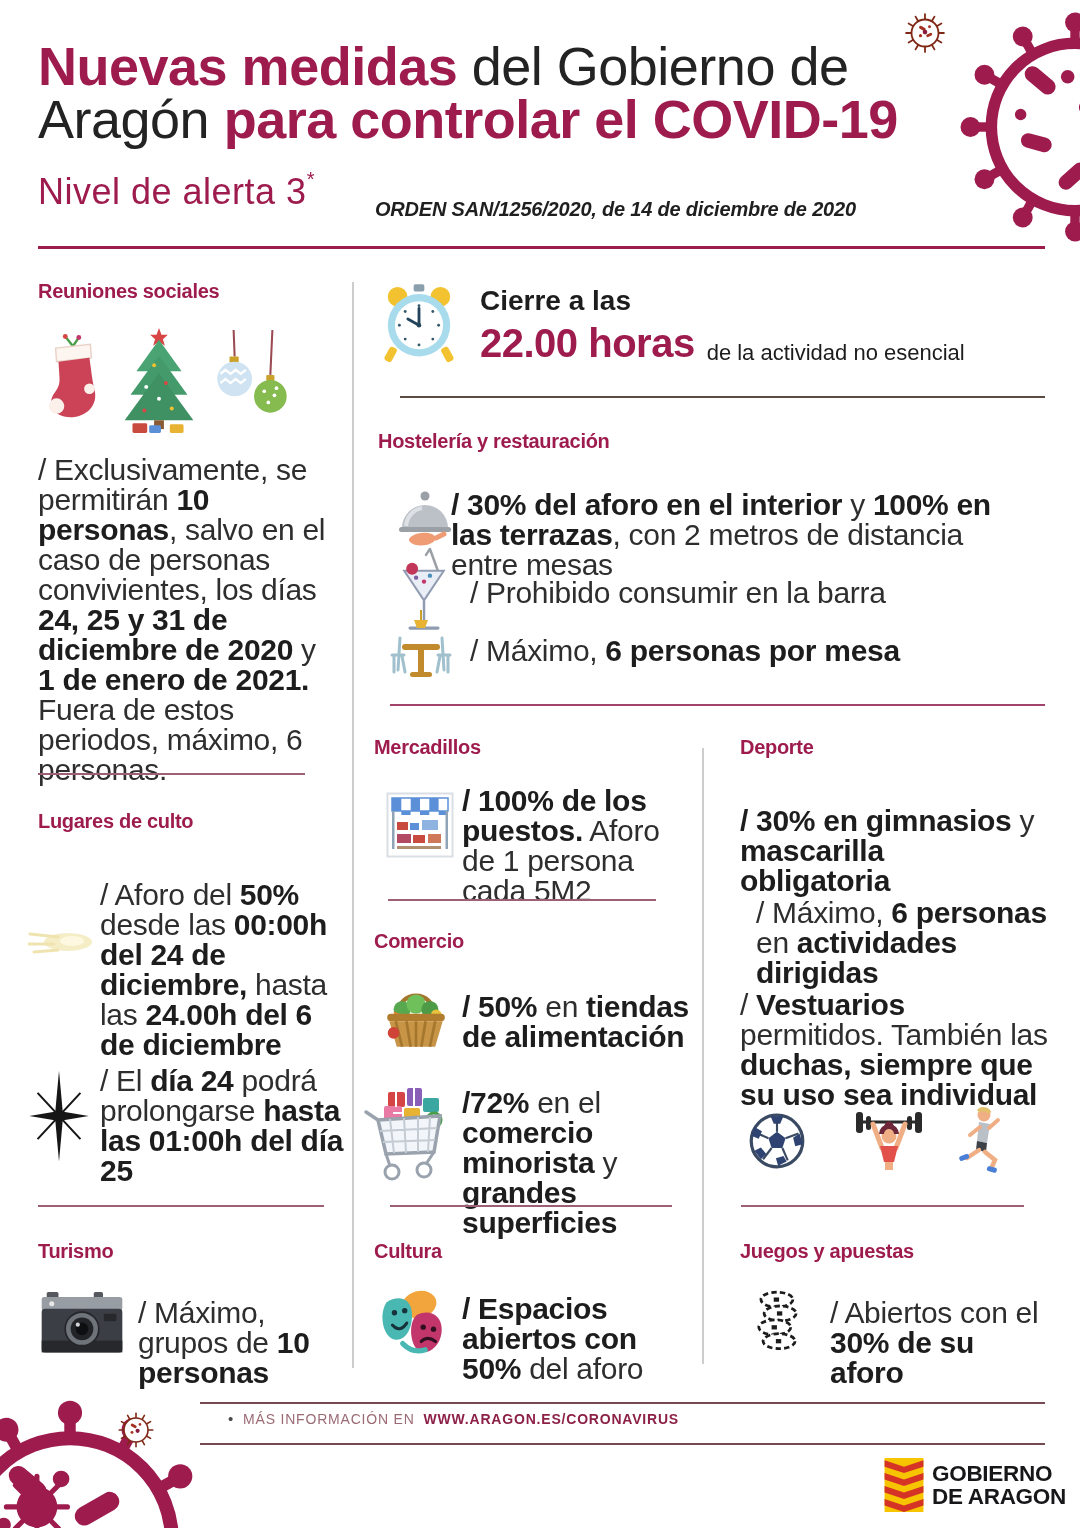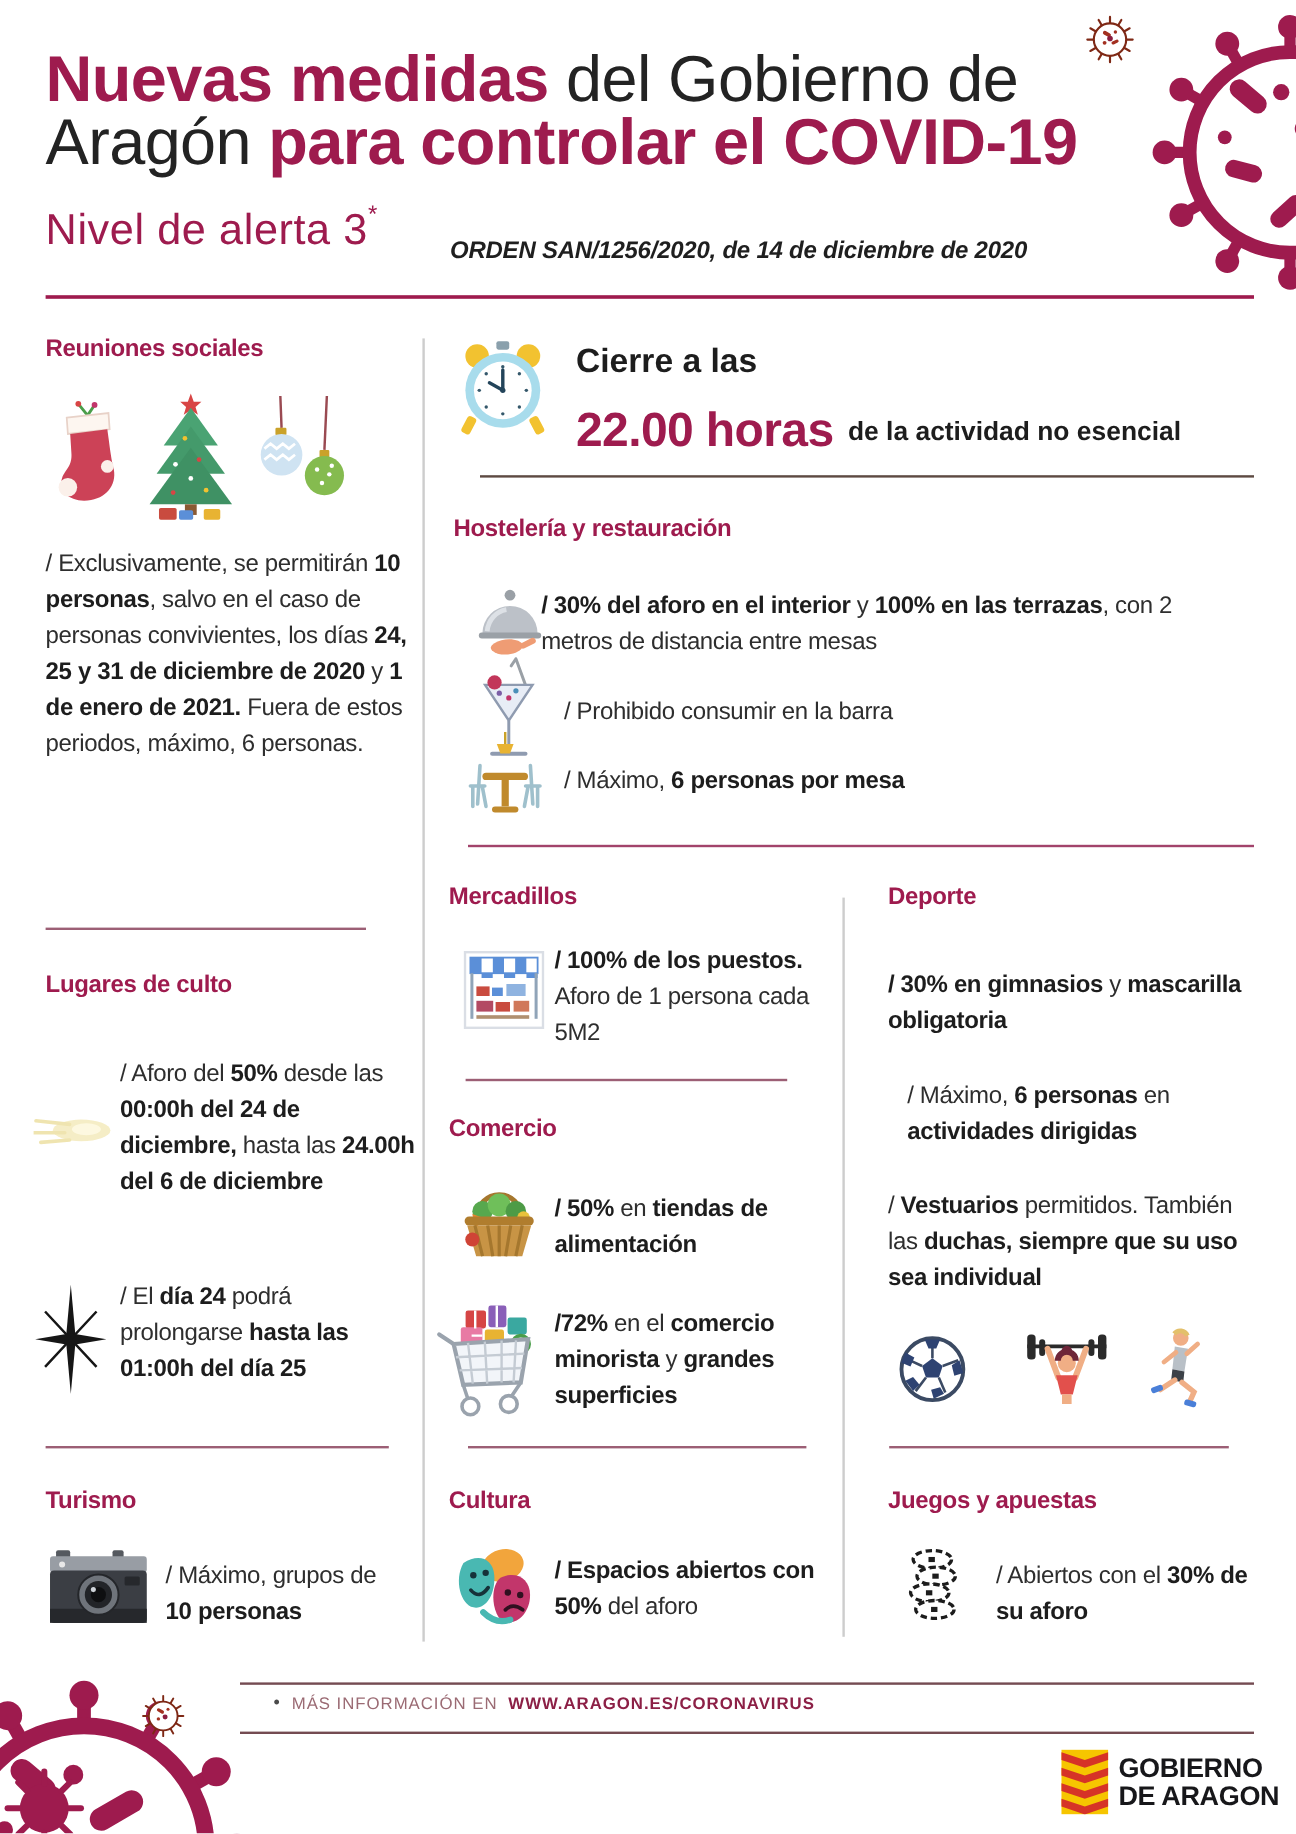--- a/index.html
+++ b/index.html
@@ -32,29 +32,29 @@
   .rule-r1{left:741px;top:1205px;width:283px}
   .fline{position:absolute;height:2px;background:#744b52}
   .fline1{left:200px;top:1402px;width:845px}
   .fline2{left:200px;top:1443px;width:845px}
   .vline{position:absolute;width:2px;background:#cdcdcd}
   .v1{left:352px;top:282px;height:1086px}
   .v2{left:702px;top:748px;height:616px}
 
   
   .sec{position:absolute;font-size:20px;font-weight:700;color:var(--accent);letter-spacing:-0.3px}
-  .t{position:absolute;font-size:20px;line-height:30px;letter-spacing:-0.3px;color:var(--body)}
+  .t{position:absolute;font-size:30px;line-height:30px;letter-spacing:-0.3px;color:var(--body)}
   .t .seg-b{color:#1d1d1d}
 
   
   .closure{position:absolute;left:480px;top:285px}
   .closure-l1{font-size:28px;font-weight:700;color:#1d1d1d}
-  .closure-l2{display:flex;align-items:center;gap:12px;margin-top:20px}
+  .closure-l2{display:flex;align-items:flex-end;gap:12px;margin-top:4px}
   .closure-time{font-size:40px;font-weight:700;color:var(--accent);letter-spacing:-0.5px}
-  .closure-suffix{font-size:22px;font-weight:700;color:#1d1d1d}
+  .closure-suffix{font-size:22px;font-weight:400;color:#1d1d1d}
 
   
   .icon{position:absolute}
   .icon svg{width:100%;height:100%;display:block}
 
   
   .finfo{position:absolute;left:228px;top:1410px;font-size:14px;letter-spacing:0.8px;color:#9b6b74;font-weight:500;display:flex;align-items:center;gap:9px}
   .finfo .url{font-weight:700;color:#8c2046}
   .finfo .bullet{color:#4a4a4a;font-size:15px}
   .logo{position:absolute;left:884px;top:1458px;display:flex;align-items:center;gap:8px}

